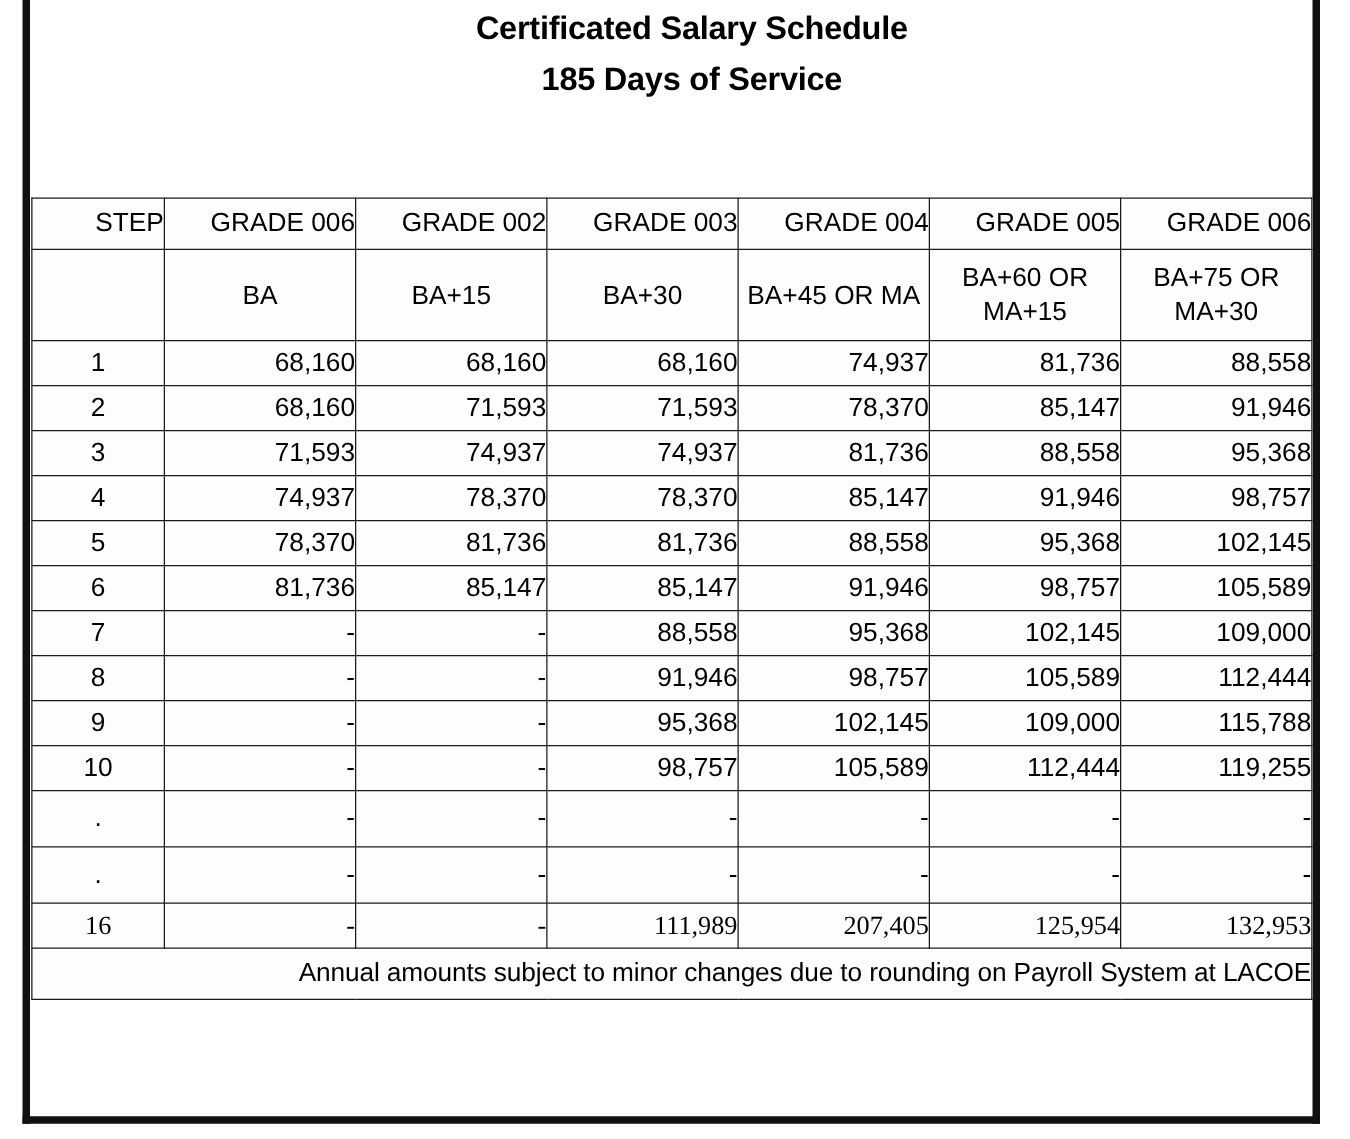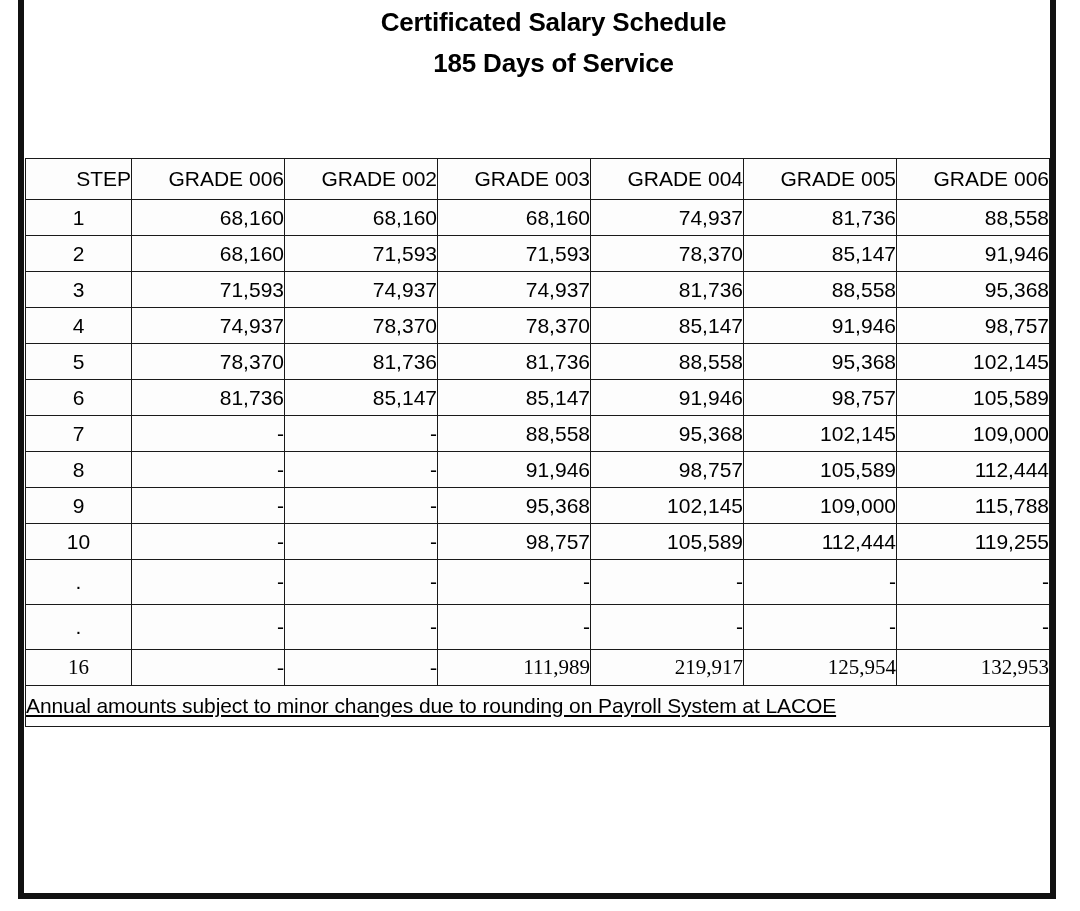--- a/index.html
+++ b/index.html
@@ -116,29 +116,28 @@
   }
   
   tr.last-data td {
     border-bottom: 3px solid #111111;
     font-family: Liberation Serif, serif;
   }
 
   
   tr.footer-row td {
     height: 40px;
-    text-align: left;
+    text-align: right;
     vertical-align: middle;
     font-weight: bold;
     font-size: 19px;
     letter-spacing: -0.1px;
     border-top: 3px solid #111111;
     border-bottom: 3px solid #111111;
     white-space: nowrap;
-    text-decoration: underline;
   }
 </style>
 </head>
 <body>
 
 <div id="page-frame"></div>
 
 <div id="title-block">
   <div class="tline">Certificated Salary Schedule</div>
   <div class="tline">185 Days of Service</div>
@@ -157,20 +156,29 @@
   <thead>
     <tr class="head-1">
       <th>STEP</th>
       <th>GRADE 006</th>
       <th>GRADE 002</th>
       <th>GRADE 003</th>
       <th>GRADE 004</th>
       <th>GRADE 005</th>
       <th>GRADE 006</th>
     </tr>
+    <tr class="head-2">
+      <th class="blank"></th>
+      <th>BA</th>
+      <th>BA+15</th>
+      <th>BA+30</th>
+      <th>BA+45 OR MA</th>
+      <th>BA+60 OR MA+15</th>
+      <th>BA+75 OR MA+30</th>
+    </tr>
   </thead>
   <tbody id="table-body">
       <tr class="data-row">
         <td class="step-cell">1</td>
         <td class="val-cell">68,160</td>
         <td class="val-cell">68,160</td>
         <td class="val-cell">68,160</td>
         <td class="val-cell">74,937</td>
         <td class="val-cell">81,736</td>
         <td class="val-cell">88,558</td>
@@ -272,21 +280,21 @@
         <td class="dash-cell">-</td>
         <td class="dash-cell">-</td>
         <td class="dash-cell">-</td>
         <td class="dash-cell">-</td>
       </tr>
       <tr class="data-row last-data">
         <td class="step-cell">16</td>
         <td class="dash-cell">-</td>
         <td class="dash-cell">-</td>
         <td class="val-cell">111,989</td>
-        <td class="val-cell">219,917</td>
+        <td class="val-cell">207,405</td>
         <td class="val-cell">125,954</td>
         <td class="val-cell">132,953</td>
       </tr>
     </tbody>
   <tfoot>
     <tr class="footer-row">
       <td colspan="7">Annual amounts subject to minor changes due to rounding on Payroll System at LACOE</td>
     </tr>
   </tfoot>
 </table>

